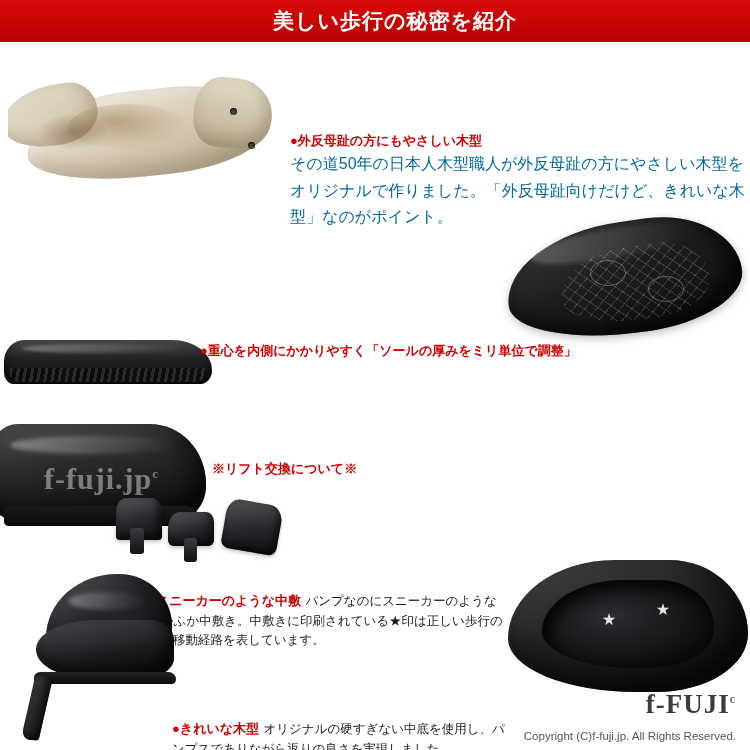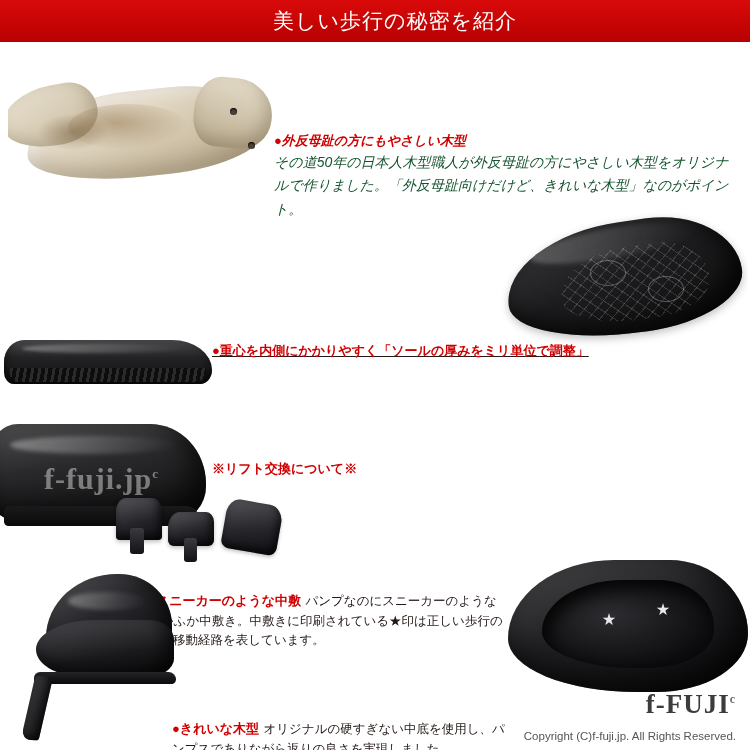--- a/index.html
+++ b/index.html
@@ -22,21 +22,21 @@
     height: 42px;
     background: #d60000;
     background: linear-gradient(#d90a0a, #b80000);
     display: flex;
     align-items: center;
     justify-content: center;
   }
   .header-title {
     color: #ffffff;
     font-size: 21px;
-    font-weight: normal;
+    font-weight: bold;
     letter-spacing: 1px;
     text-align: left;
     line-height: 42px;
     margin-left: 40px;
   }
 
   
   .stage {
     position: relative;
     width: 750px;
@@ -47,23 +47,23 @@
   .block {
     position: absolute;
   }
   .lead {
     font-size: 13px;
     line-height: 1.62;
     font-weight: bold;
     color: #d10000;
   }
   .body-txt {
-    font-size: 14px;
+    font-size: 16px;
     line-height: 1.66;
-    color: #14532d;
+    color: #0369a1;
     font-weight: normal;
   }
   .inline-body {
     font-size: 12.5px;
     color: #231815;
     font-weight: normal;
   }
 
   
   .photo {
@@ -336,23 +336,23 @@
   }
   .copyright {
     position: absolute;
     right: 14px;
     bottom: 8px;
     font-size: 11.5px;
     color: #555;
   }
 
   
-  #blk-last      { left: 274px; top: 88px;  width: 456px; font-style: italic; }
+  #blk-last      { left: 290px; top: 88px;  width: 456px; }
   #blk-guide     { left: 20px;  top: 186px; width: 470px; }
-  #blk-thick     { left: 212px; top: 298px; width: 460px; text-decoration: underline; }
+  #blk-thick     { left: 200px; top: 298px; width: 460px; }
   #blk-rolling   { left: 200px; top: 372px; width: 546px; }
   #blk-lift      { left: 212px; top: 418px; width: 420px; }
   #blk-insole    { left: 148px; top: 548px; width: 360px; }
   #blk-soft      { left: 172px; top: 612px; width: 340px; }
   #blk-flex      { left: 172px; top: 676px; width: 340px; }
 
   .lift-title {
     color: #d10000;
     font-size: 13px;
     font-weight: bold;

